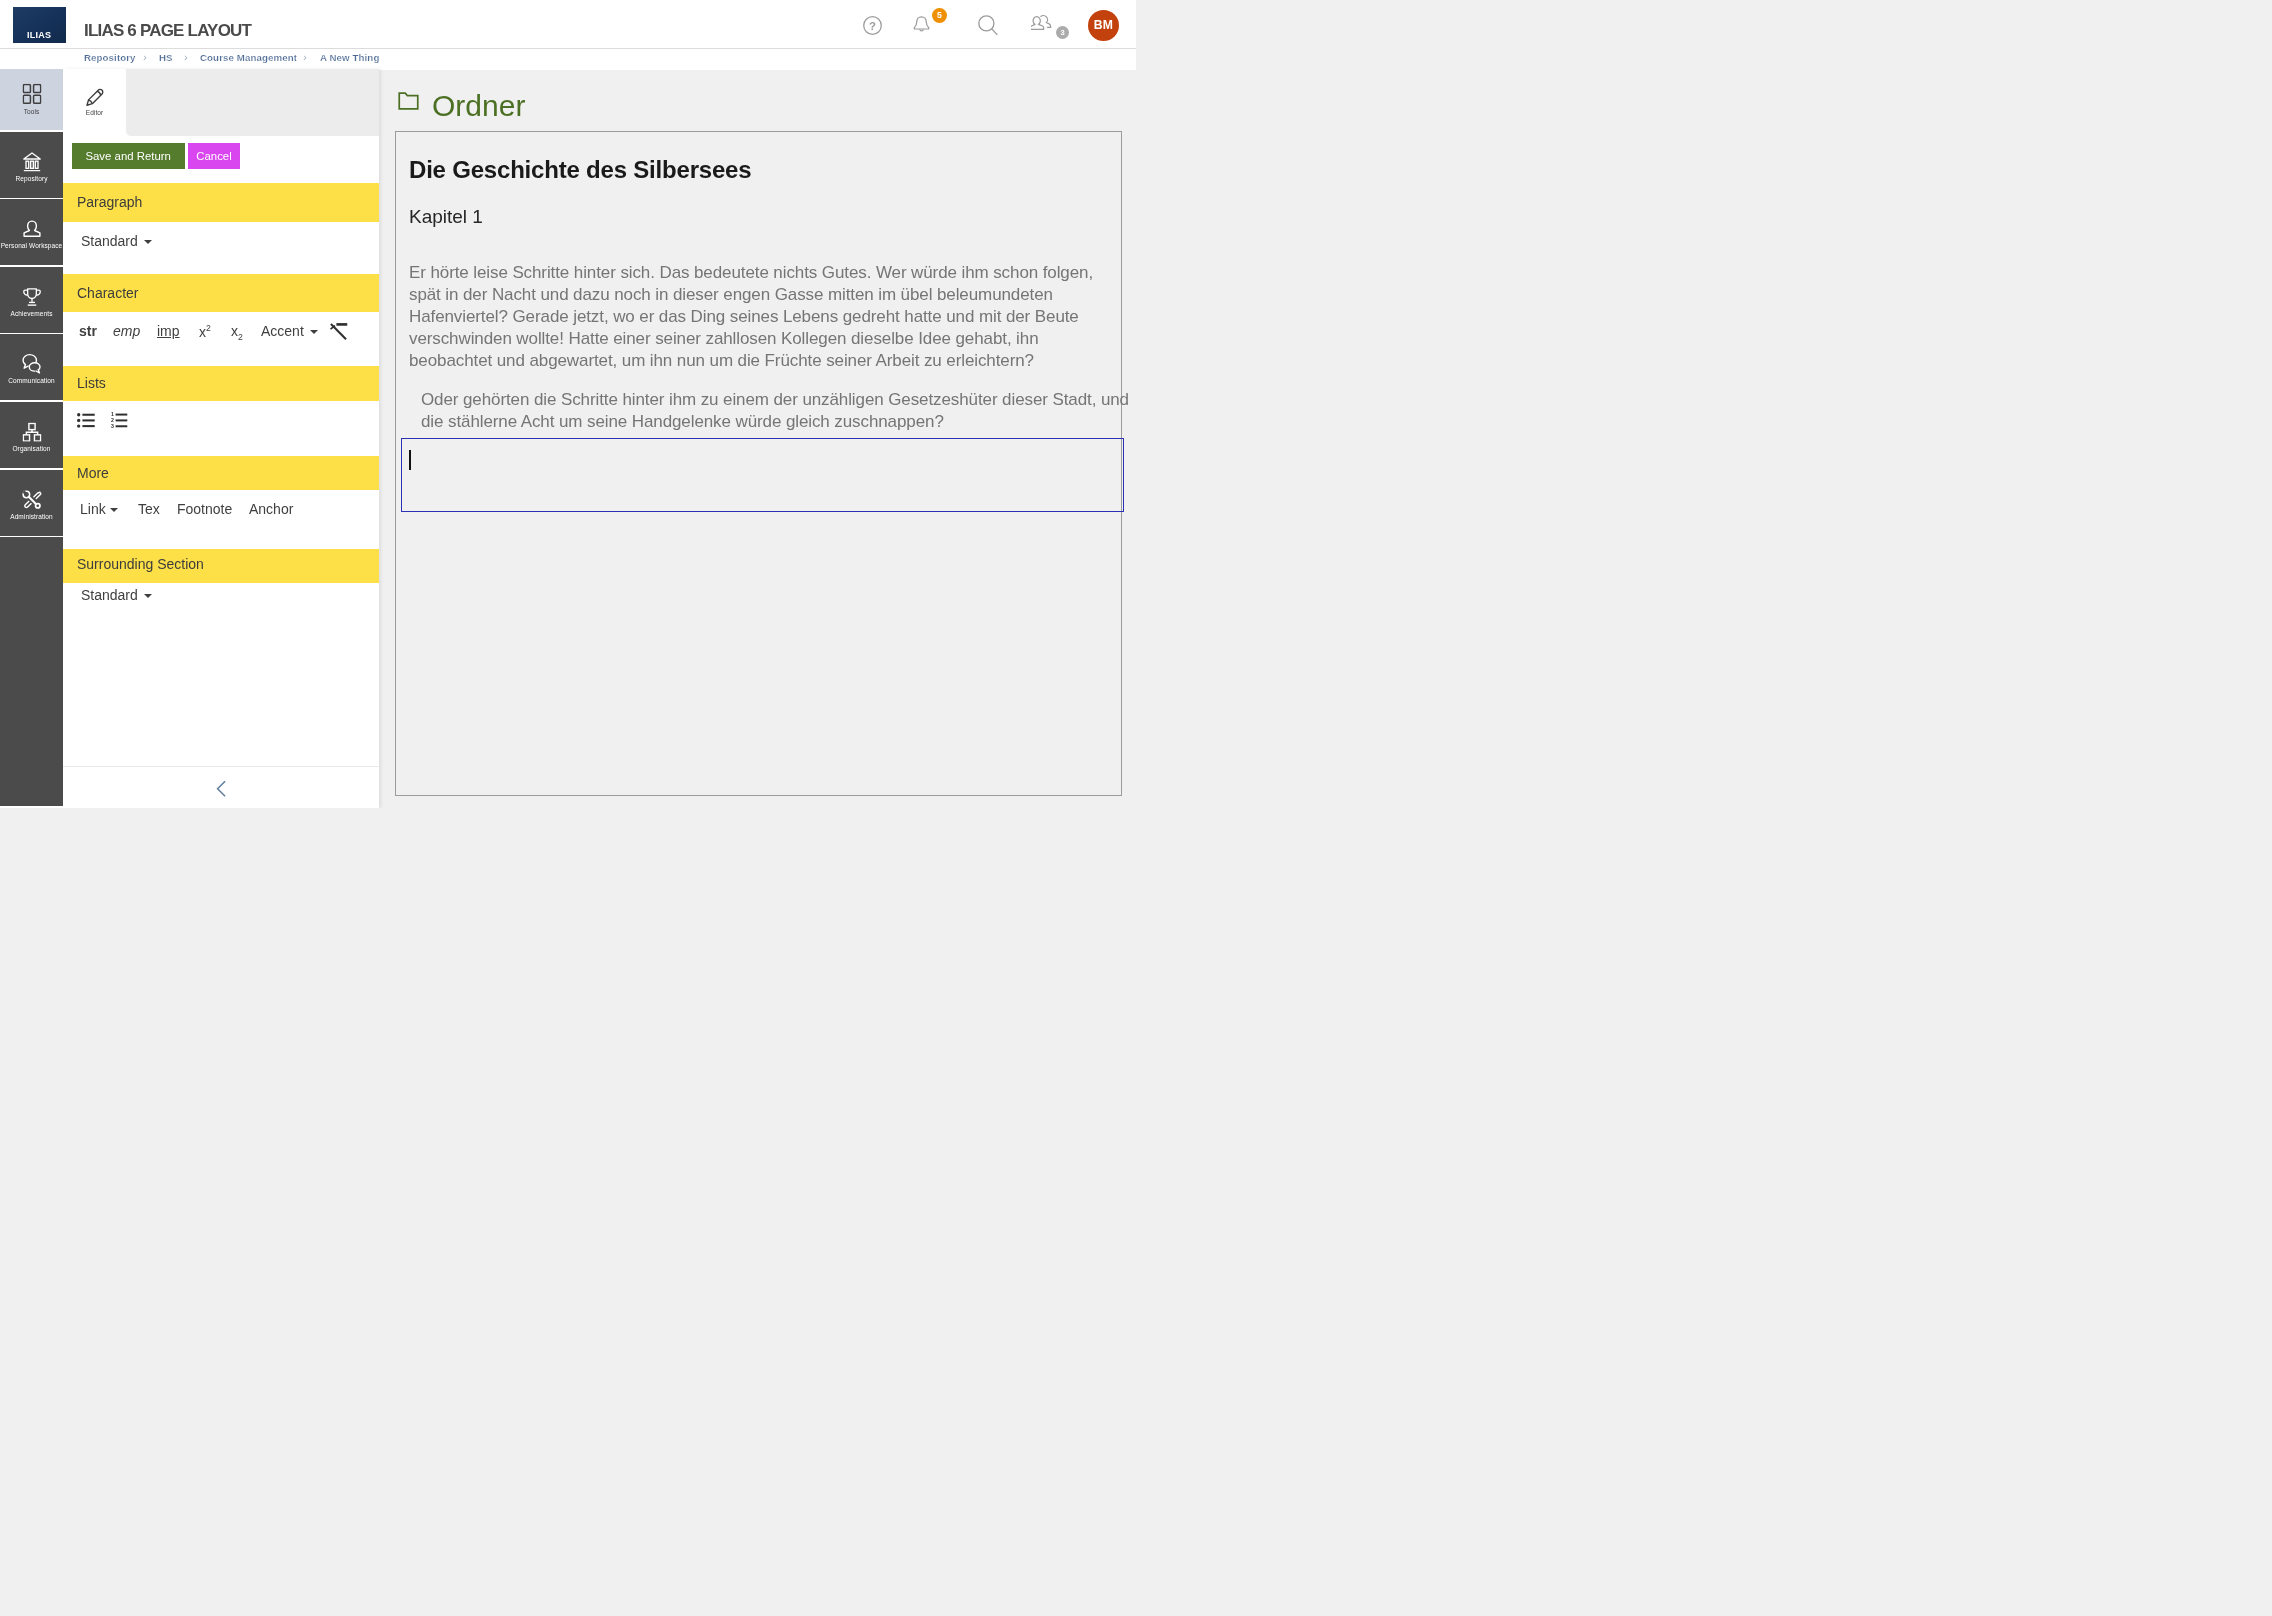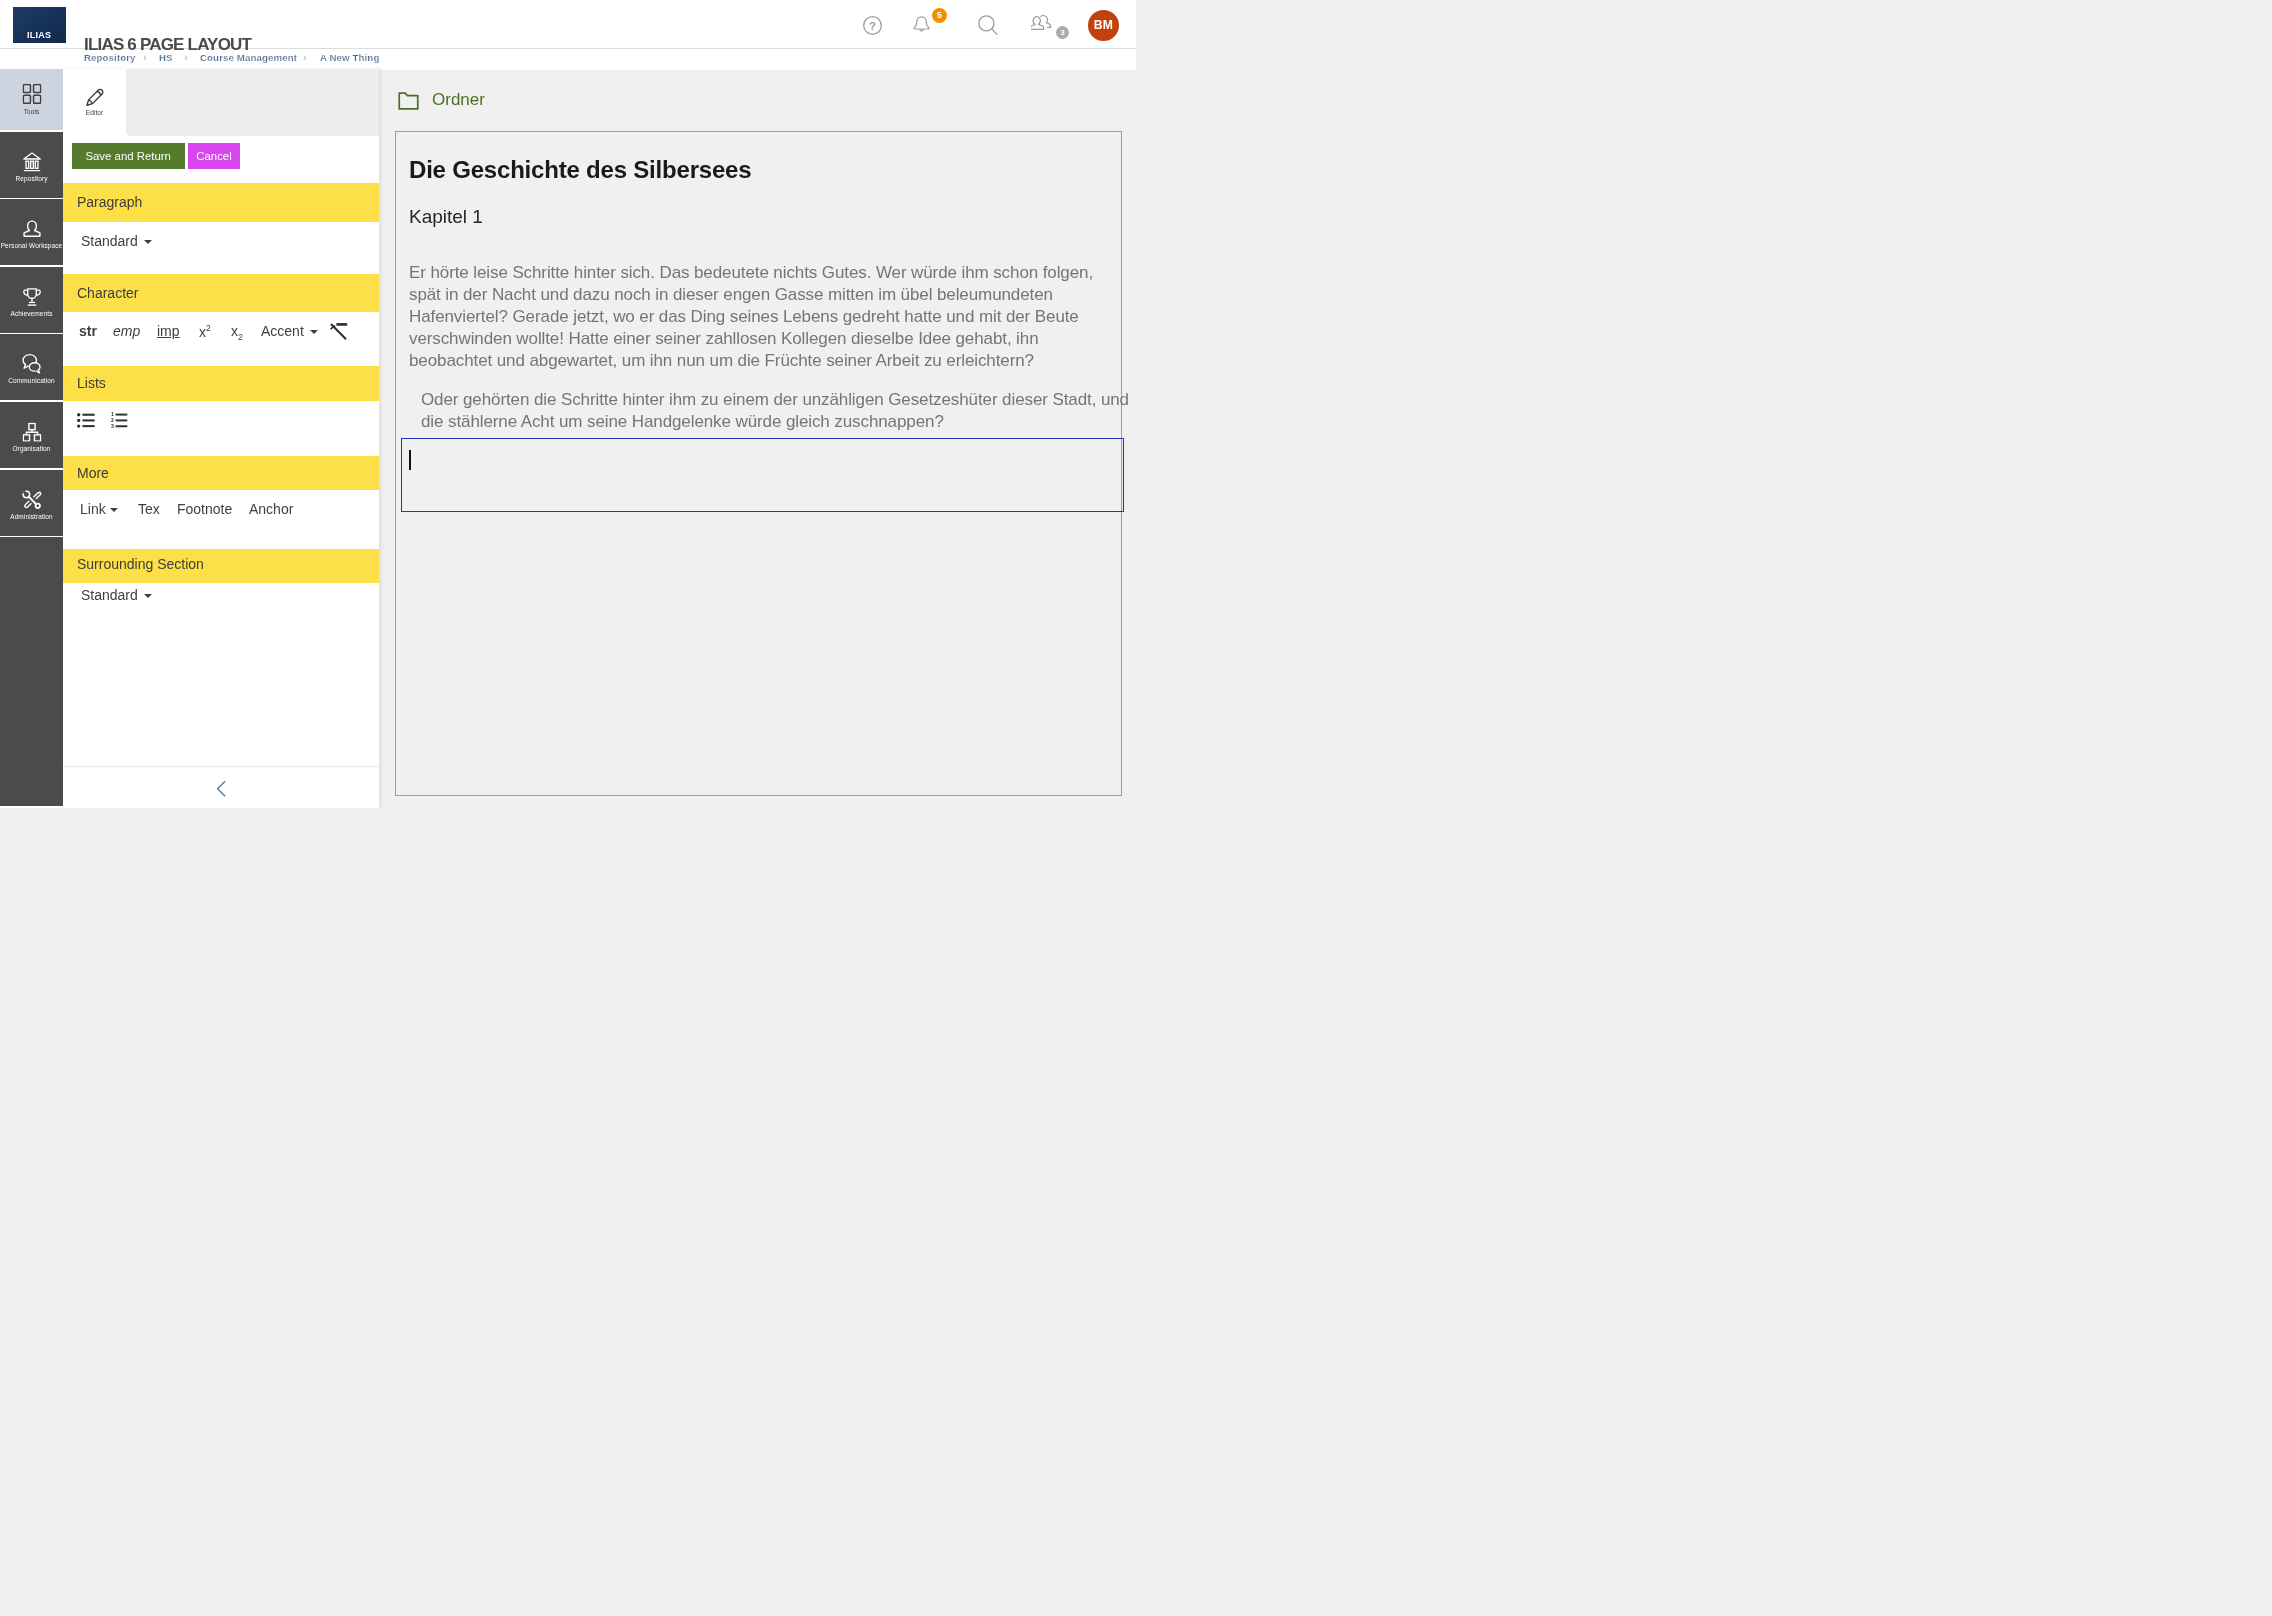--- a/index.html
+++ b/index.html
@@ -3,21 +3,21 @@
 <meta charset="utf-8">
 <style>
   * { margin:0; padding:0; box-sizing:border-box; }
   html,body { width:1136px; height:808px; overflow:hidden; }
   body { font-family:"Liberation Sans", sans-serif; background:#f0f0f0; position:relative; }
   .abs { position:absolute; }
   
   #header { position:absolute; left:0; top:0; width:1136px; height:49px; background:#fff; border-bottom:0.8px solid #dcdcdc; z-index:5; }
   #logo { position:absolute; left:12.6px; top:6.7px; width:53px; height:36px; background:linear-gradient(145deg,#1e3d63 0%,#16325a 50%,#112a4b 100%); color:#fff; font-weight:bold; font-size:9px; text-align:center; }
   #logo span { position:absolute; left:0; right:0; bottom:3.2px; letter-spacing:0.2px; }
-  #htitle { position:absolute; left:84px; top:22px; font-size:17px; font-weight:bold; color:#4a4a4a; letter-spacing:-0.8px; line-height:1;margin-top:14px; }
+  #htitle { position:absolute; left:84px; top:22px; font-size:17px; font-weight:bold; color:#4a4a4a; letter-spacing:-0.8px; line-height:1; }
   
   #crumbs { position:absolute; left:0; top:49px; width:1136px; height:20.5px; background:#fff; }
   .crumb { position:absolute; top:3.3px; font-size:9.7px; color:#4c6a94; font-weight:600; letter-spacing:0.1px; -webkit-text-stroke:0.2px #fff; }
   .chev { position:absolute; top:2.4px; font-size:11.4px; color:#a5afbc; font-weight:400; }
   
   #sidebar { position:absolute; left:0; top:69px; width:63px; height:739px; background:#fff; }
   .sbitem { position:relative; width:63px; height:66px; background:#4b4b4b; margin-bottom:1.6px; }
   .sbitem svg { position:absolute; left:50%; top:30px; transform:translate(-50%,-50%); }
   .sblabel { position:absolute; left:0; right:0; top:43px; text-align:center; font-size:6.5px; color:#fff; letter-spacing:0.1px; white-space:nowrap; }
   #sb-tools { height:61px; background:#cdd3df; }
@@ -32,21 +32,21 @@
   .btn { position:absolute; top:74px; height:26.4px; color:#fff; font-size:11.4px; text-align:center; line-height:26.4px; }
   #btn-save { left:8.7px; width:113px; background:#557b2d; }
   #btn-cancel { left:125px; width:52px; background:#d946ef; }
   .band { position:absolute; left:0; width:316px; background:#fde047; font-size:14px; color:#3c3c3c; padding-left:14px; }
   .prow { position:absolute; font-size:14px; color:#3f3f3f; line-height:1; }
   .caret { display:inline-block; width:0; height:0; border-left:4px solid transparent; border-right:4px solid transparent; border-top:4.7px solid #3f3f3f; margin-left:6.3px; position:relative; top:-1.6px; }
   #pfoot { position:absolute; left:0; top:697px; width:316px; height:41px; border-top:0.8px solid #e9e9e9; }
   #pfoot svg { position:absolute; left:153px; top:13.4px; }
   
   #ordner-icon { position:absolute; left:398px; top:92px; }
-  #ordner { position:absolute; left:432px; top:91px; font-size:17px; color:#4c7023; line-height:1; }
+  #ordner { position:absolute; left:432px; top:91px; font-size:30px; color:#4c7023; line-height:1; }
   #bigbox { position:absolute; left:395px; top:131px; width:727px; height:665px; border:0.8px solid #9c9c9c; }
   #h2t { position:absolute; left:409px; top:158px; font-size:24px; font-weight:bold; color:#1a1a1a; line-height:1; letter-spacing:-0.2px; }
   #kap { position:absolute; left:409px; top:207px; font-size:19px; color:#262626; line-height:1; }
   .para { position:absolute; left:409px; width:720px; font-size:17px; color:#757575; line-height:22px; letter-spacing:-0.1px; }
   #bluebox { position:absolute; left:401px; top:438px; width:723px; height:74px; border:1.2px solid #2b31b5; }
   #cursor { position:absolute; left:409px; top:450px; width:1.6px; height:20px; background:#111; }
 </style>
 </head>
 <body>
 

